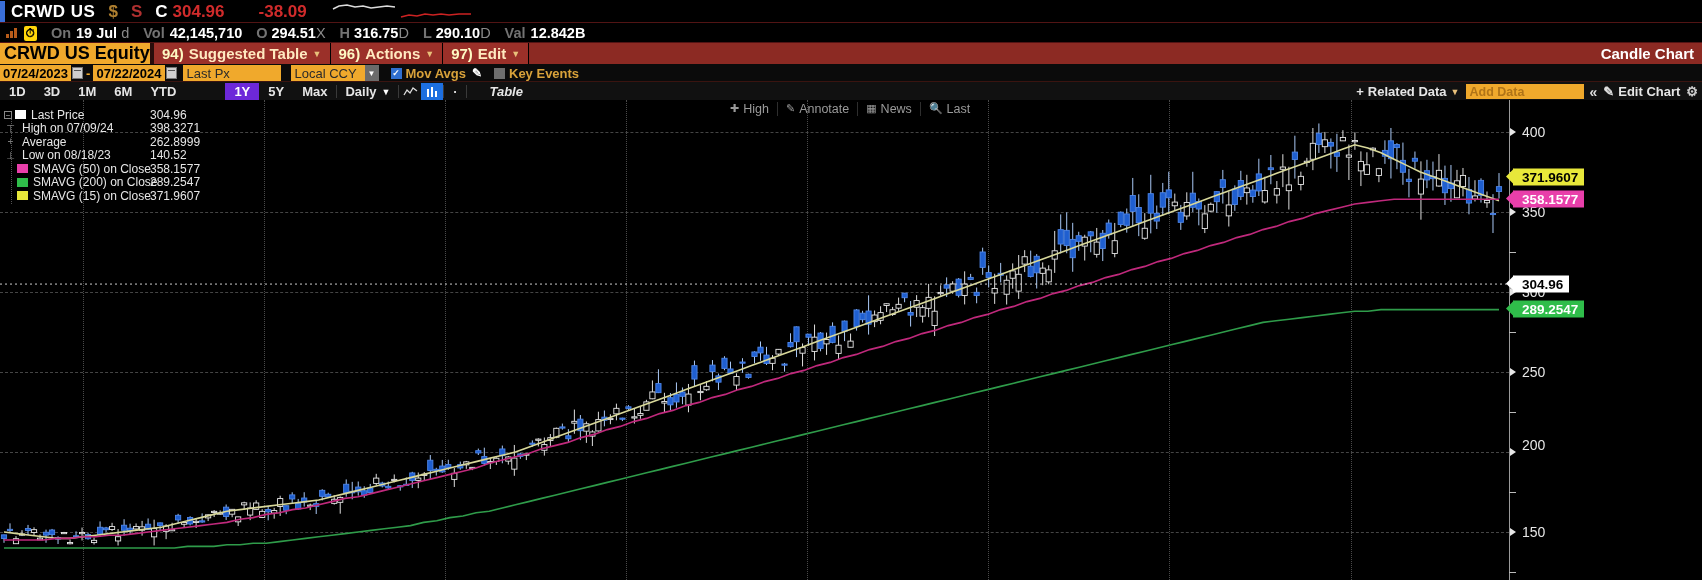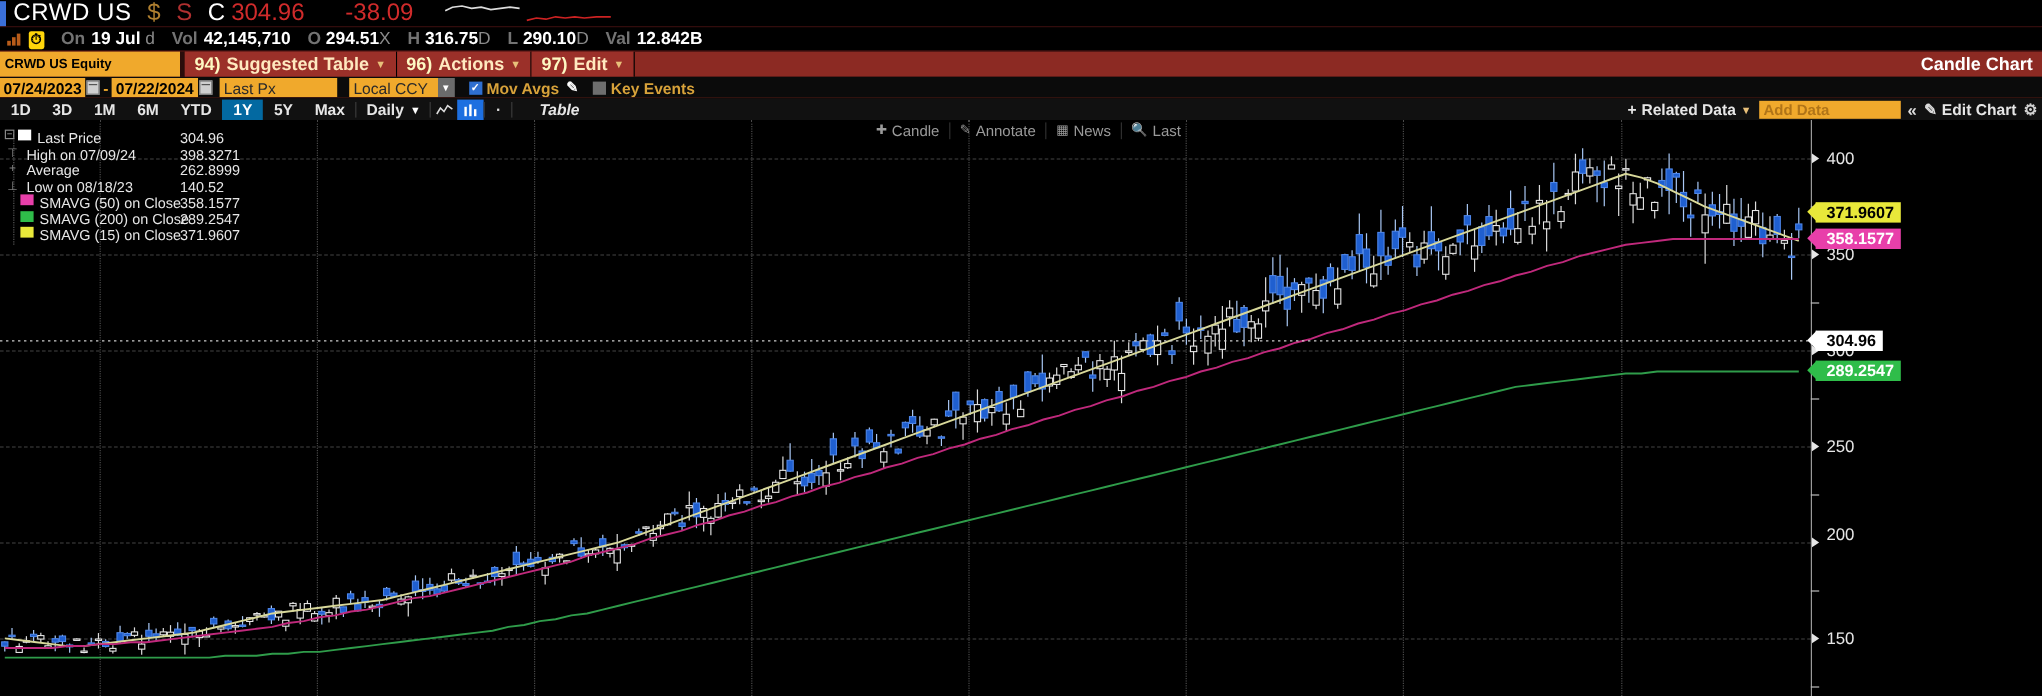--- a/index.html
+++ b/index.html
@@ -6,21 +6,21 @@
   html,body { background:#000; }
   body {
     width:1702px; height:580px;
     font-family:"Liberation Sans", sans-serif;
     color:#e8e8e8; overflow:hidden; position:relative;
   }
 
   
   .hdr1 {
     height:23px; background:#000; display:flex; align-items:center;
-    font-size:20px; font-weight:normal; position:relative; overflow:hidden;
+    font-size:17px; font-weight:bold; position:relative; overflow:hidden;
   }
   .hdr1 .bluebar { width:5px; height:21px; background:#3a6fd8; margin-right:6px; }
   .hdr1 .tkr { color:#fff; letter-spacing:.5px; }
   .hdr1 .cell { margin-left:13px; white-space:nowrap; }
   .c-dollar { color:#b08030; }
   .c-S { color:#b03030; }
   .c-lbl { color:#fff; }
   .c-red { color:#d02b2b; }
   .c-quote { color:#5eead4;margin-top:48px; }
   .sparkbox { margin-left:22px; width:150px; height:21px; position:relative; }
@@ -46,21 +46,21 @@
   }
   .hdr2-underline { position:absolute; left:0; right:0; bottom:0; height:1px; background:#521414; }
 
   
   .hdr3 {
     height:21px; background:#8c2a23; display:flex; align-items:stretch;
     font-size:15px; font-weight:bold; position:relative;
   }
   .tickerfield {
     background:#f0a92c; color:#000; width:150px; display:flex; align-items:center;
-    padding-left:4px; font-size:11px;
+    padding-left:4px; font-size:18px;
   }
   .gap { width:4px; background:#2a0d0b; }
   .menubtn {
     background:#9b3029; display:flex; align-items:center; gap:5px;
     padding:0 8px; color:#f2c46b; border-right:1px solid #000;
   }
   .menubtn .num { color:#fef9c3; }
   .menubtn .txt { color:#ffe9c0; }
   .caret { color:#e8c07a; font-size:9px; }
   .candlechart {
@@ -95,21 +95,21 @@
   .chk.off { background:#6e6e6e; }
   .penico { color:#fff; font-size:12px; margin-left:2px; }
   .hdr4-underline { position:absolute; left:0; right:0; bottom:0; height:1px; background:#3a1410; }
 
   
   .hdr5 {
     height:19px; background:#111; display:flex; align-items:center;
     font-size:13px; font-weight:bold; position:relative; color:#ddd;
   }
   .per { padding:0 9px; height:17px; display:flex; align-items:center; color:#e6e6e6; }
-  .per.sel { background:#0369a1; color:#fff; }
+  .per.sel { background:#6d28d9; color:#fff;margin-left:40px; }
   .vsep { width:1px; height:13px; background:#3a3a3a; }
   .dailybtn { display:flex; align-items:center; gap:5px; padding:0 8px; color:#e6e6e6; }
   .tri { font-size:9px; color:#ffffff; }
   .iconbtn { width:22px; height:17px; display:flex; align-items:center; justify-content:center; }
   .iconbtn.sel { background:#1d6fe0; }
   .tablelbl { margin-left:22px; color:#e6e6e6;font-style:italic; }
   .right5 { position:absolute; right:4px; top:0; bottom:0; display:flex; align-items:center; gap:6px; font-size:13px; }
   .adddata {
     background:#f0a92c; color:#b07418; width:118px; height:15px;
     display:flex; align-items:center; padding:0 4px; font-size:12.5px;
@@ -125,21 +125,21 @@
     position:absolute; left:722px; top:0px; height:17px;
     display:flex; align-items:center; font-size:12.5px; color:#9a9a9a;
     z-index:6;
   }
   .trackbar .tb { display:flex; align-items:center; gap:4px; padding:0 8px; border-left:1px solid #2e2e2e; }
   .trackbar .tb:first-child { border-left:none; }
   .tbico { font-size:11px; color:#9a9a9a; }
 
   
   .legend { position:absolute; left:4px; top:8px; font-size:12px; z-index:6; }
-  .lrow { display:flex; height:13.5px; white-space:nowrap; }
+  .lrow { display:flex; align-items:center; height:13.5px; white-space:nowrap; }
   .lglyph { width:13px; text-align:center; color:#7a7a7a; font-size:10px; }
   .lsw { width:11px; height:9px; margin-right:5px; }
   .lname { color:#e6e6e6; }
   .lval { color:#e6e6e6; position:absolute; left:146px; }
   .lrow { position:relative; }
   .ltree { position:absolute; left:7px; top:4px; width:1px; height:92px; border-left:1px dotted #555; }
   .lbox { width:8px;height:8px;border:1px solid #888; color:#ccc; font-size:7px; line-height:6px; text-align:center; margin-right:3px; }
 
   
   .plot { position:absolute; left:0; top:0; width:1509px; height:480px; }
@@ -305,21 +305,21 @@
     </div>
     <span class="gear">⚙</span>
   </div>
 </div>
 
 <div class="chartwrap">
 
   <div class="trackbar">
     <div class="tb">
       <span class="tbico">✚</span>
-      <span>Candle</span>
+      <span>High</span>
     </div>
     <div class="tb">
       <span class="tbico">✎</span>
       <span>Annotate</span>
     </div>
     <div class="tb">
       <span class="tbico">▦</span>
       <span>News</span>
     </div>
     <div class="tb">

